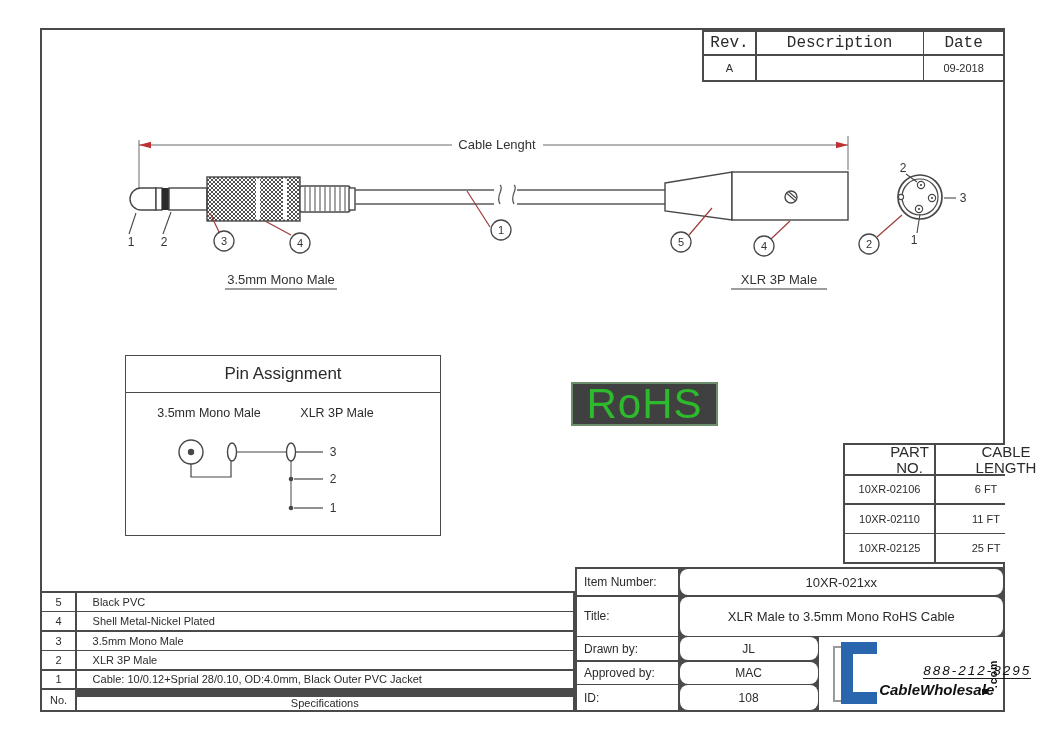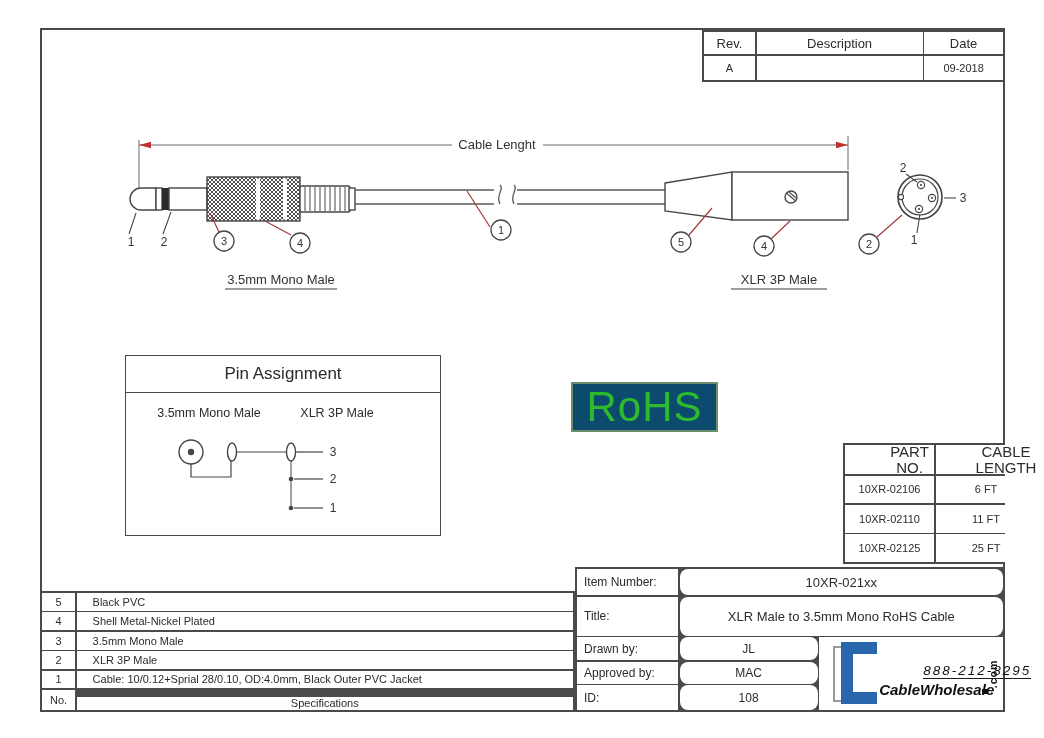--- a/index.html
+++ b/index.html
@@ -9,37 +9,37 @@
 
   
   .sheet-frame { left:40px; top:28px; width:965px; height:684px; border:2px solid #4a4a4a; background:#fff; }
 
   
   .lgrid { display:grid; background:#4a4a4a; border:2px solid #4a4a4a; }
   .lgrid > div { background:#fff; display:flex; align-items:center; justify-content:center; font-size:11px; }
 
   
   .rev-table { left:702px; top:30px; width:303px; height:52px; grid-template-columns:51px 166px 1fr; grid-template-rows:22px 1fr; gap:1.6px; }
-  .rev-table .hdr { font-size:13px; }
+  .rev-table .hdr { font-size:16px;font-family:Liberation Mono, monospace; }
 
   
   .drawing { left:40px; top:85px; }
   svg { font-family:"Liberation Sans",sans-serif; }
   svg text { fill:#333; }
 
   
   .pin-box { left:125px; top:355px; width:316px; height:181px; border:1.7px solid #4a4a4a; background:#fff; }
   .pin-box .pin-title { height:37px; border-bottom:1.7px solid #4a4a4a; display:flex; align-items:center; justify-content:center; font-size:17px; }
   .pin-label { position:absolute; top:50px; font-size:12.5px; transform:translateX(-50%); white-space:nowrap; }
   .pin-label.left { left:83px; }
   .pin-label.right { left:211px; }
   .pin-svg { position:absolute; left:0; top:0; }
 
   
-  .rohs { left:571px; top:382px; width:147px; height:50px; border:2px solid #6b8f6b; display:flex; align-items:center; justify-content:center; font-size:42px; color:#2dbb2d; letter-spacing:1px; background:#0c4a6e; }
+  .rohs { left:571px; top:382px; width:147px; height:44px; border:2px solid #6b8f6b; display:flex; align-items:center; justify-content:center; font-size:42px; color:#2dbb2d; letter-spacing:1px; background:#404040; }
 
   
   .part-table { left:843px; top:443px; width:162px; height:121px; grid-template-columns:89px 1fr; grid-template-rows:29px 1fr 1fr 1fr; gap:1.6px; }
   .part-table .hdr { font-size:15px; line-height:1.05; text-align:center;padding-left:40px; }
 
   
   .spec-table { left:40px; top:591px; width:535px; height:121px; grid-template-columns:33px 1fr; grid-template-rows:repeat(5,1fr) 20px; gap:1.6px; }
   .spec-table .desc { justify-content:flex-start; padding-left:16px; }
   .spec-table .center { justify-content:center;margin-top:7px; }
 

